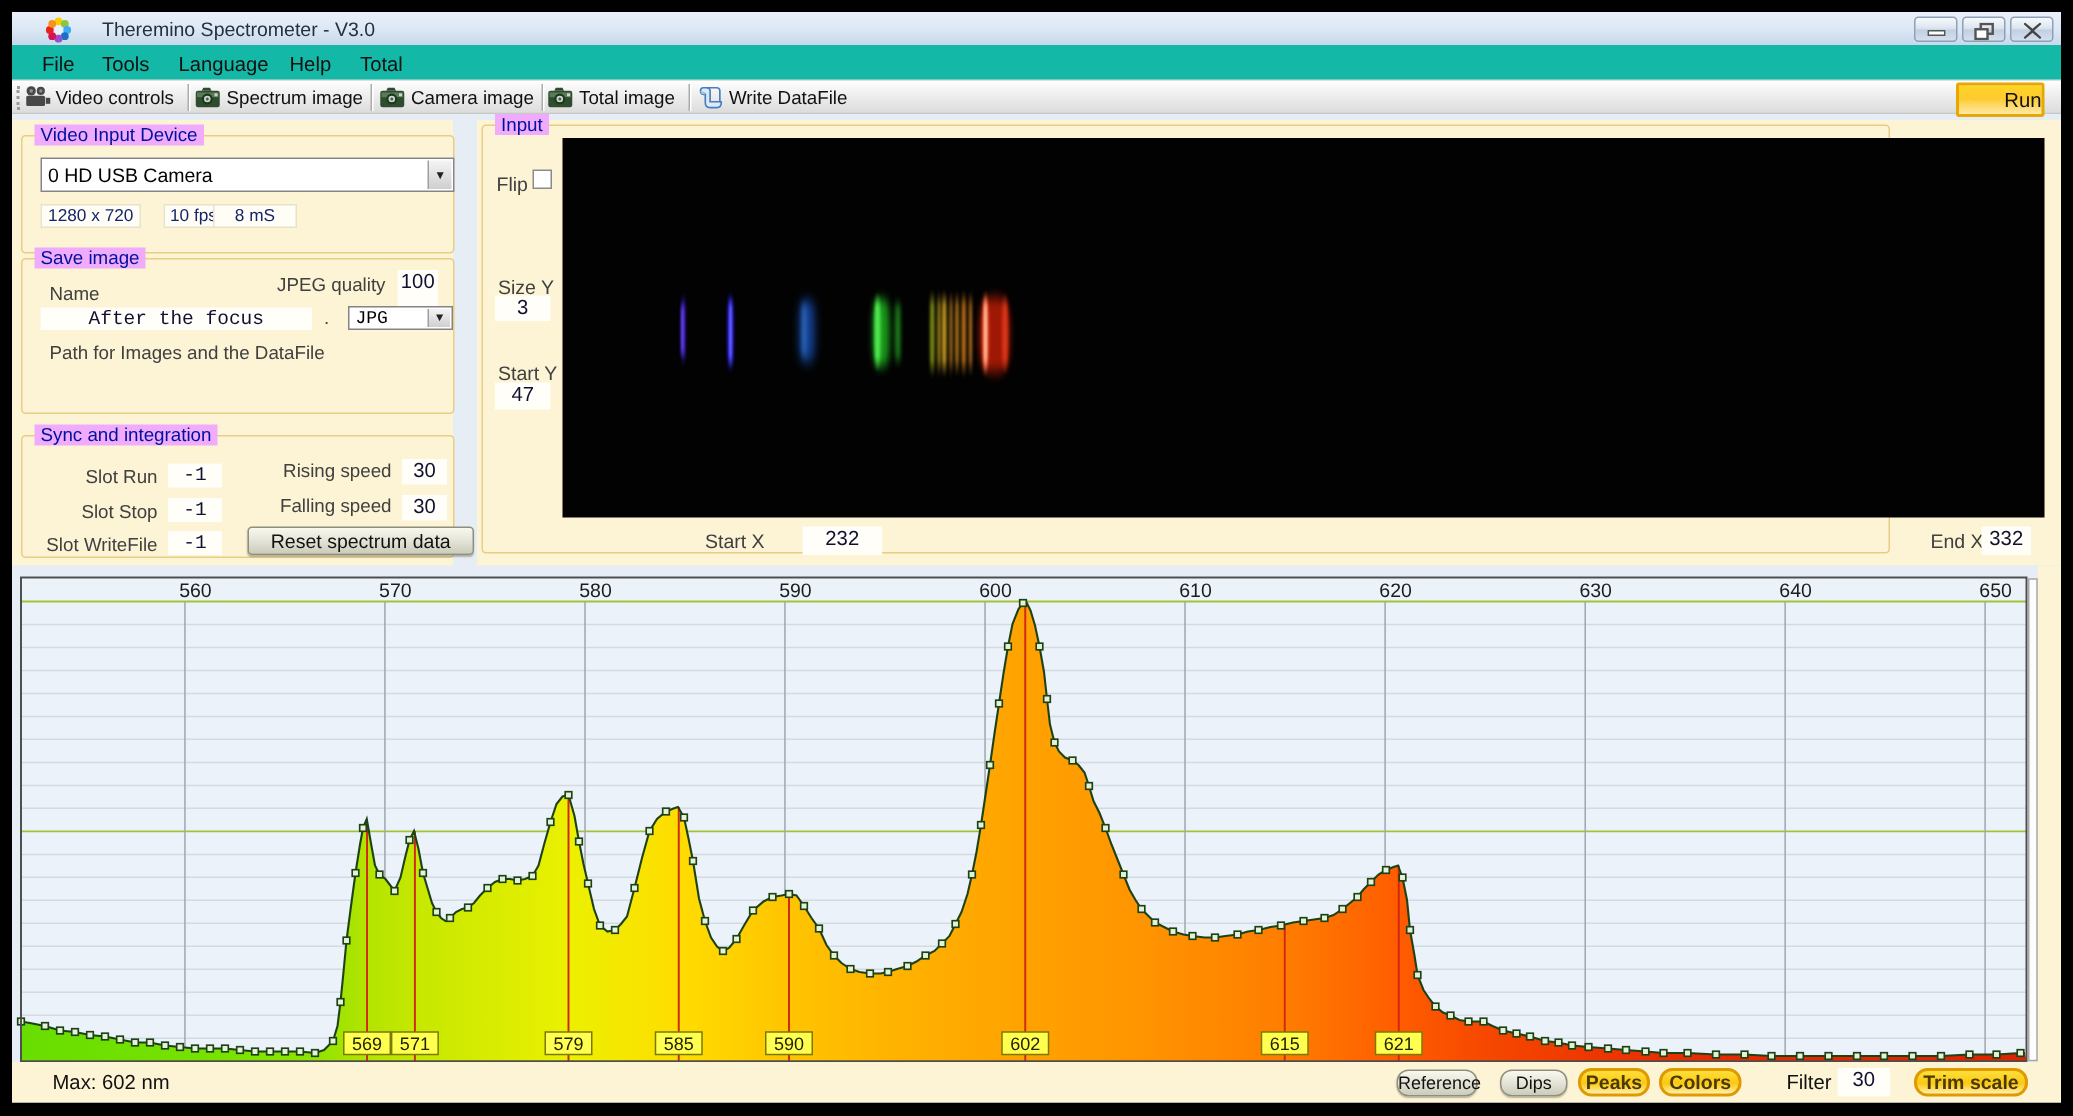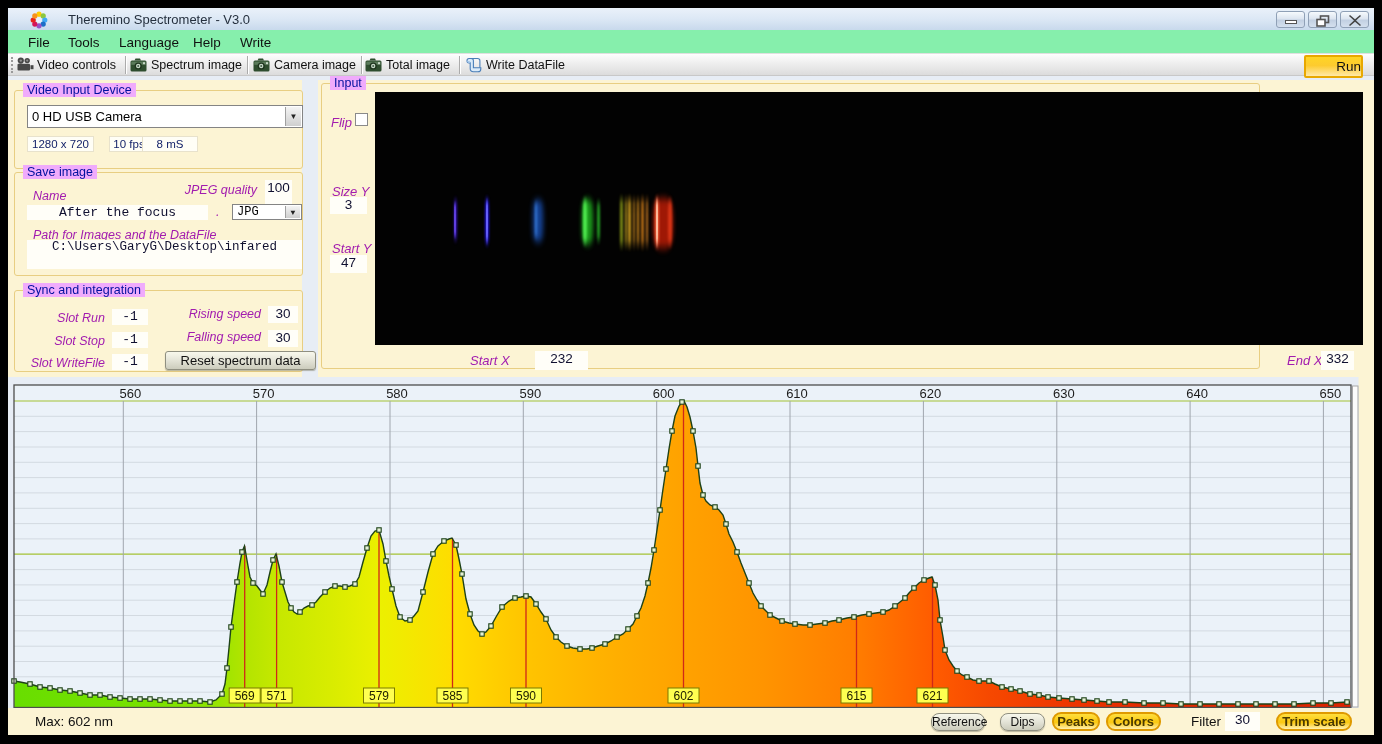--- a/index.html
+++ b/index.html
@@ -3,40 +3,40 @@
 * { margin:0; padding:0; box-sizing:border-box; }
 html,body { width:1382px; height:744px; background:#000; overflow:hidden;
   font-family:"Liberation Sans", sans-serif; }
 #win { position:absolute; left:8px; top:8px; width:1366px; height:727px; background:#E7EDF5; }
 #titlebar { position:absolute; left:0; top:0; width:100%; height:22px;
   background:linear-gradient(to bottom,#EAF1FA 0%,#DCE8F5 50%,#C8D9EC 100%); }
 #title { position:absolute; left:60px; top:4px; font-size:13px; color:#25303e; }
 .wbtn { position:absolute; top:3px; width:29px; height:17px; border:1px solid #8FA0B6; border-radius:3px;
   background:linear-gradient(to bottom,#F6FAFD 0%,#DCE5F0 45%,#C2D0E2 55%,#D4E0EE 100%); }
 #menubar { position:absolute; left:0; top:22px; width:100%; height:24px;
-  background:#86efac; border-bottom:1px solid #E0E0E0; }
+  background:#14b8a6; border-bottom:1px solid #E0E0E0; }
 .mitem { position:absolute; top:4.5px; font-size:13.5px; color:#111; }
 #toolbar { position:absolute; left:0; top:46px; width:100%; height:22px;
   background:linear-gradient(to bottom,#FEFEFE 0%,#F0F0F0 40%,#DCDCDC 100%);
   border-bottom:1px solid #C8C8C8; }
 .ticon { position:absolute; top:3px; }
 .ttext { position:absolute; top:3.5px; font-size:12.5px; color:#111; white-space:nowrap; }
 .tsep { position:absolute; top:2px; width:1px; height:18px; background:#ABABAB; box-shadow:1px 0 0 #fff; }
 #runbtn { position:absolute; left:1296px; top:47px; width:59px; height:23px;
   background:linear-gradient(to bottom,#FFD525 0%,#FDCB2F 45%,#FFE9A8 100%);
   border:2px solid #E8A800; border-radius:2px; display:flex; align-items:center; padding-left:10px; gap:20px;
   font-size:13.5px; color:#111; }
 .panel { position:absolute; background:#FCF4D4; }
 .grp { position:absolute; border:1px solid #E8CE82; border-radius:3px; }
 .grp > .glabel { position:absolute; top:-8px; left:8px; background:#f0abfc; padding:0 4px;
   font-size:12.5px; color:#00119E; }
 .vbox { position:absolute; background:#FFFEF6; border:1px solid #E8E2CC; text-align:center;
   font-size:11.5px; color:#16246a; line-height:14px; }
 .wbox { position:absolute; background:#FFFEF8; text-align:center; font-size:13.5px; color:#101030; }
-.lbl { position:absolute; font-size:12.5px; color:#a21caf; white-space:nowrap;font-style:italic; }
+.lbl { position:absolute; font-size:12.5px; color:#404040; white-space:nowrap; }
 .combo { position:absolute; background:#FFFFFF; border:1px solid #848484; }
 .combo .arr { position:absolute; right:1px; top:1px; bottom:1px; width:16px;
   background:linear-gradient(to bottom,#F4F4F4,#CFCFCF); border-left:1px solid #A0A0A0;
   display:flex;align-items:center;justify-content:center; font-size:8px; color:#222; }
 .gbtn { position:absolute; background:linear-gradient(to bottom,#F8F8EC 0%,#E8E8DC 40%,#CCCCBC 100%);
   border:1px solid #8F8F80; border-radius:3px; text-align:center; font-size:12.5px; color:#111;
   box-shadow:0 1px 1px rgba(120,120,100,0.5); }
 .ybtn { position:absolute; background:linear-gradient(to bottom,#FFDF3E 0%,#FBC810 55%,#FFF0B0 100%);
   border:2px solid #DF9A00; border-radius:9px; text-align:center; font-size:13px; font-weight:bold; color:#4A3A00; }
 #statusbar { position:absolute; left:0px; top:700px; width:1366px; height:27px; background:#FCF4D4; }
@@ -70,21 +70,21 @@
         <svg style="position:absolute;left:8px;top:3px" width="12" height="11" viewBox="0 0 12 11">
           <path d="M1 0 L6 4.2 L11 0 L12 1 L7 5.5 L12 10 L11 11 L6 6.8 L1 11 L0 10 L5 5.5 L0 1 Z" fill="#444"></path>
         </svg>
       </div>
   </div>
   <div id="menubar">
     <div class="mitem" style="left:20px">File</div>
     <div class="mitem" style="left:60px">Tools</div>
     <div class="mitem" style="left:111px">Language</div>
     <div class="mitem" style="left:185px">Help</div>
-    <div class="mitem" style="left:232px">Write</div>
+    <div class="mitem" style="left:232px">Total</div>
   </div>
   <div id="toolbar">
     <div style="position:absolute;left:3px;top:3px;width:3px;height:16px;border-left:2px dotted #9a9a9a"></div>
     <div class="ticon" style="left:8px"><svg width="18" height="15" viewBox="0 0 18 15">
           <circle cx="4.8" cy="3.6" r="3.1" fill="#484848"></circle>
           <circle cx="11.2" cy="3.6" r="2.7" fill="#484848"></circle>
           <circle cx="4.8" cy="3.6" r="1.2" fill="#8f8f8f"></circle>
           <circle cx="11.2" cy="3.6" r="1.1" fill="#8f8f8f"></circle>
           <rect x="1.5" y="6.8" width="12.5" height="6.8" rx="1" fill="#484848"></rect>
           <rect x="14.5" y="8.2" width="3" height="4" fill="#484848"></rect>
@@ -156,21 +156,20 @@
       <div class="lbl" style="left:18px;top:16px;">Name</div>
       <div class="lbl" style="left:157px;top:10px;width:85px;text-align:right;">JPEG quality</div>
       <div class="wbox" style="left:250px;top:7px;width:27px;height:28px;">100</div>
       <div class="wbox mono" style="left:12px;top:32px;width:181px;height:15px;font-size:13px;">After the focus</div>
       <div class="lbl" style="left:201px;top:32px;">.</div>
       <div class="combo mono" style="left:217px;top:31px;width:70px;height:16px;font-size:12px;">
         <span style="position:absolute;left:4px;top:0px;">JPG</span>
           <div class="arr" style="width:15px">▼</div>
       </div>
       <div class="lbl" style="left:18px;top:55px;">Path for Images and the DataFile</div>
-      <div class="wbox mono" style="left:12px;top:67px;width:275px;height:29px;font-size:12.5px;padding-top:1px;line-height:13px;">C:\Users\GaryG\Desktop\infared</div>
     </div>
     <div class="grp" style="left:6px;top:210px;width:289px;height:82px;">
       <span class="glabel">Sync and integration</span>
       <div class="lbl" style="left:20px;top:20px;width:70px;text-align:right;">Slot Run</div>
       <div class="wbox mono" style="left:97px;top:18px;width:36px;height:16px;font-size:13px;">-1</div>
       <div class="lbl" style="left:161px;top:16px;width:85px;text-align:right;">Rising speed</div>
       <div class="wbox" style="left:253px;top:15px;width:30px;height:17px;">30</div>
       <div class="lbl" style="left:20px;top:43px;width:70px;text-align:right;">Slot Stop</div>
       <div class="wbox mono" style="left:97px;top:41px;width:36px;height:16px;font-size:13px;">-1</div>
       <div class="lbl" style="left:161px;top:39px;width:85px;text-align:right;">Falling speed</div>

